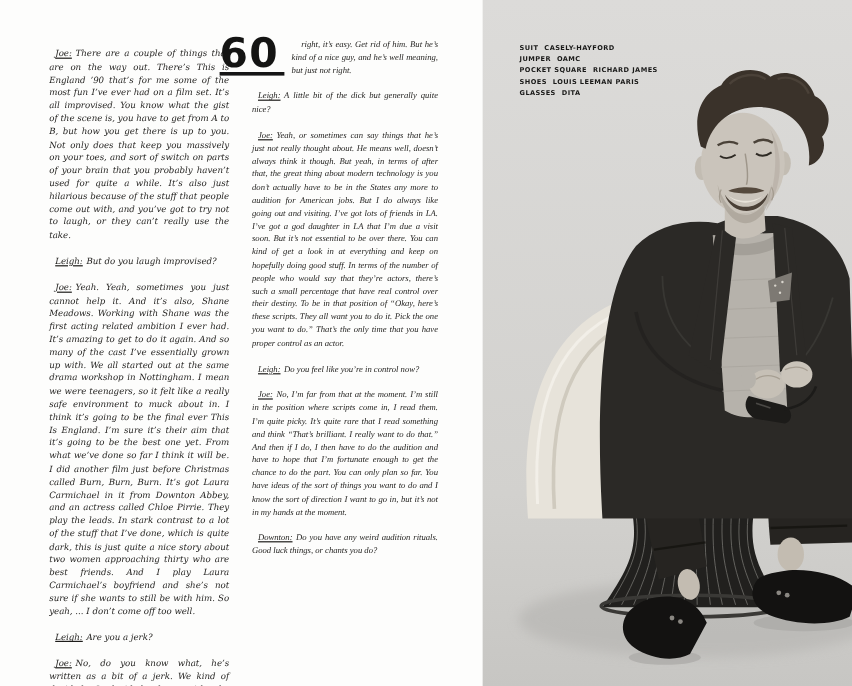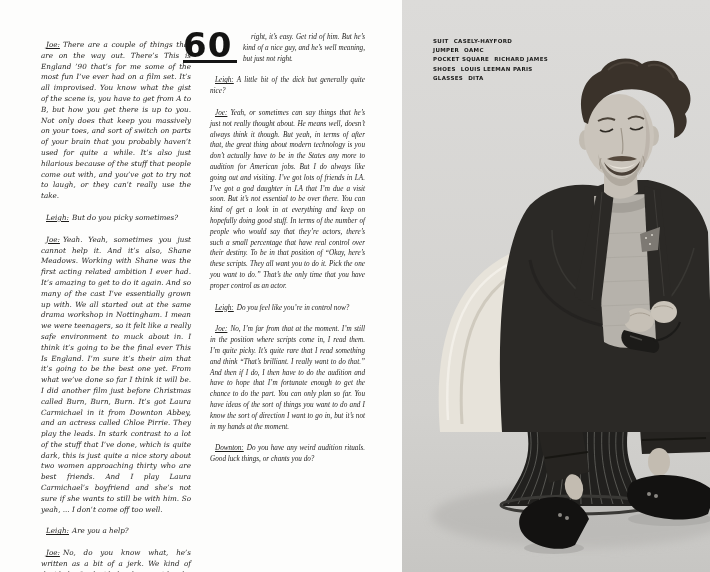--- a/index.html
+++ b/index.html
@@ -38,27 +38,27 @@
 </head>
 <body>
 
 <div class="stage">
 
   <div id="col1" class="col">
     <p>
       <span class="speaker">Joe:</span><span>There are a couple of things that are on the way out. There’s This is England ’90 that’s for me some of the most fun I’ve ever had on a film set. It’s all improvised. You know what the gist of the scene is, you have to get from A to B, but how you get there is up to you. Not only does that keep you massively on your toes, and sort of switch on parts of your brain that you probably haven’t used for quite a while. It’s also just hilarious because of the stuff that people come out with, and you’ve got to try not to laugh, or they can’t really use the take.</span>
     </p>
     <p>
-      <span class="speaker">Leigh:</span><span>But do you picky sometimes?</span>
+      <span class="speaker">Leigh:</span><span>But do you laugh improvised?</span>
     </p>
     <p>
       <span class="speaker">Joe:</span><span>Yeah. Yeah, sometimes you just cannot help it. And it’s also, Shane Meadows. Working with Shane was the first acting related ambition I ever had. It’s amazing to get to do it again. And so many of the cast I’ve essentially grown up with. We all started out at the same drama workshop in Nottingham. I mean we were teenagers, so it felt like a really safe environment to muck about in. I think it’s going to be the final ever This Is England. I’m sure it’s their aim that it’s going to be the best one yet. From what we’ve done so far I think it will be. I did another film just before Christmas called Burn, Burn, Burn. It’s got Laura Carmichael in it from Downton Abbey, and an actress called Chloe Pirrie. They play the leads. In stark contrast to a lot of the stuff that I’ve done, which is quite dark, this is just quite a nice story about two women approaching thirty who are best friends. And I play Laura Carmichael’s boyfriend and she’s not sure if she wants to still be with him. So yeah, ... I don’t come off too well.</span>
     </p>
     <p>
-      <span class="speaker">Leigh:</span><span>Are you a help?</span>
+      <span class="speaker">Leigh:</span><span>Are you a jerk?</span>
     </p>
     <p>
       <span class="speaker">Joe:</span><span>No, do you know what, he’s written as a bit of a jerk. We kind of decided, I decided along with the director that that sort of makes it a bit too easy for Laura’s character. If he’s a dick then</span>
     </p>
   </div>
 
   <div id="col2" class="col">
     <div class="bignum">60</div>
     <p style="margin-left:27px">
       <span class="speaker"></span><span>right, it’s easy. Get rid of him. But he’s kind of a nice guy, and he’s well meaning, but just not right.</span>

